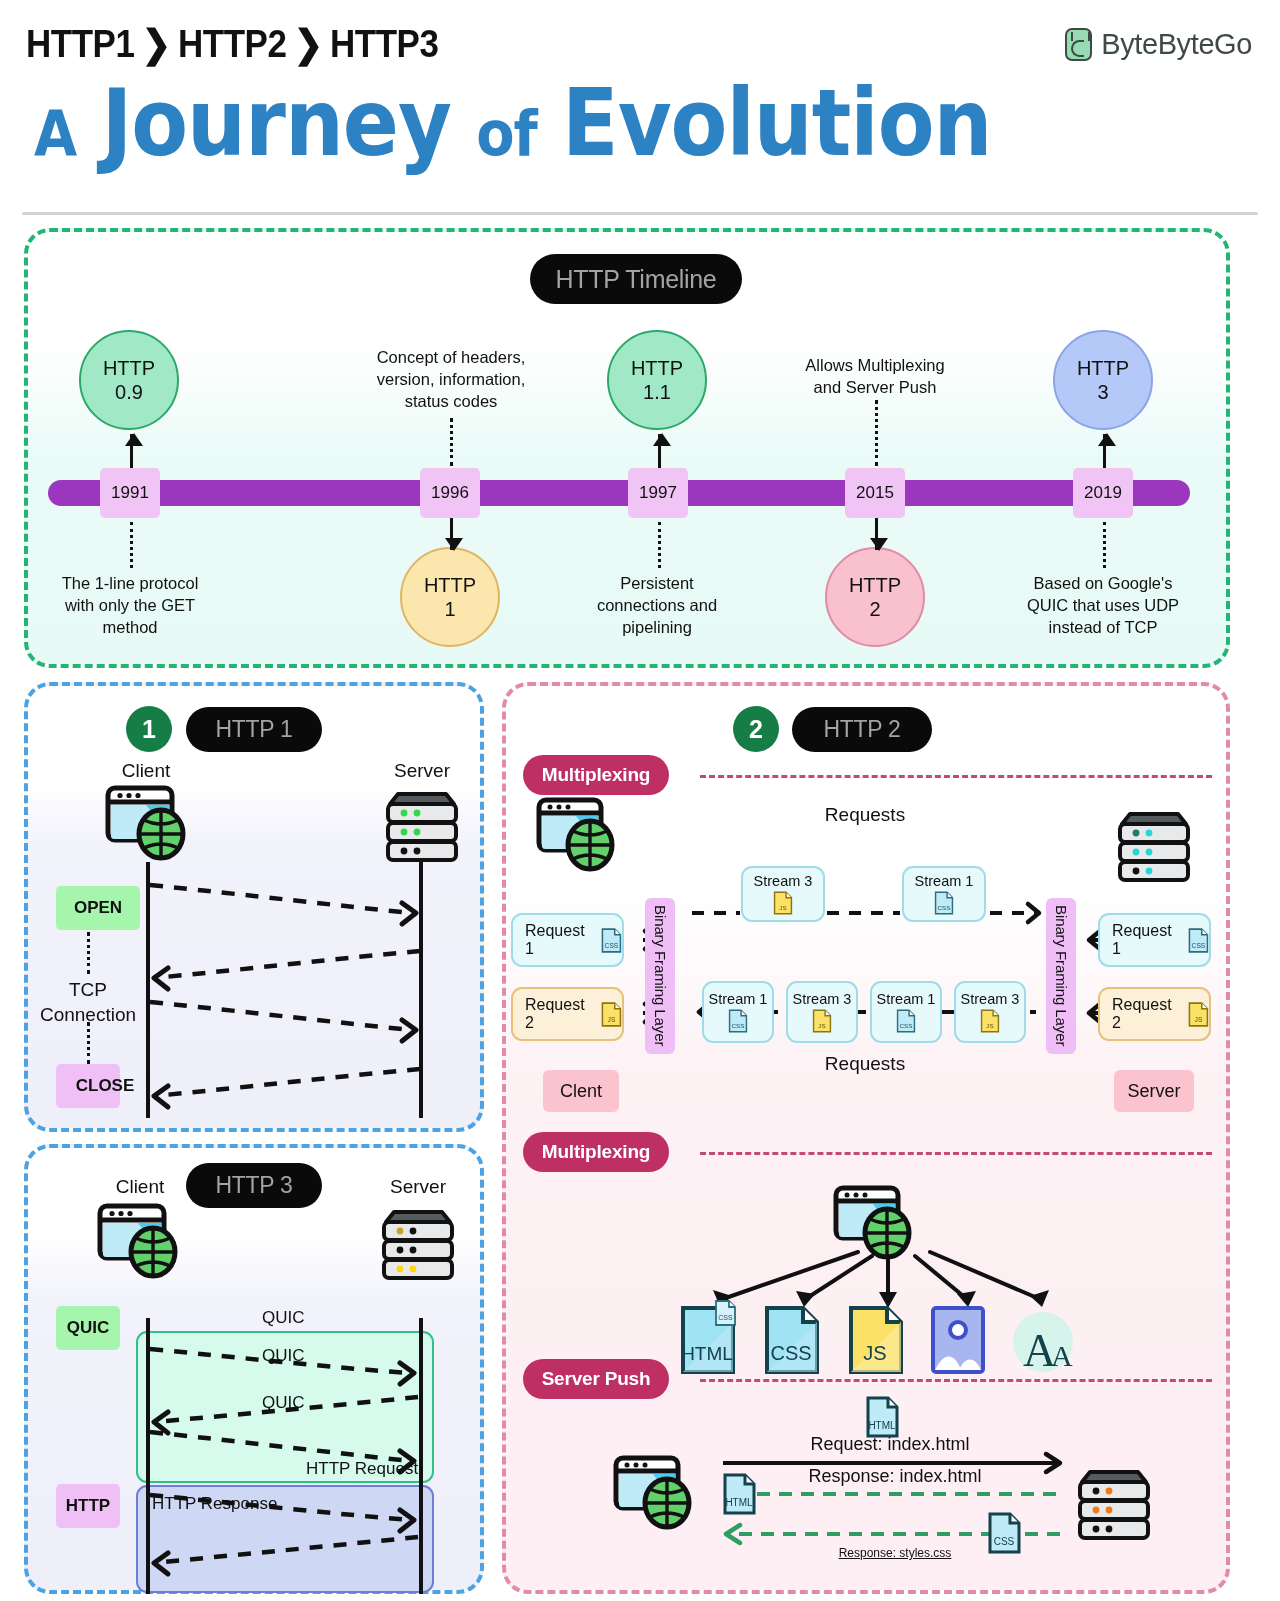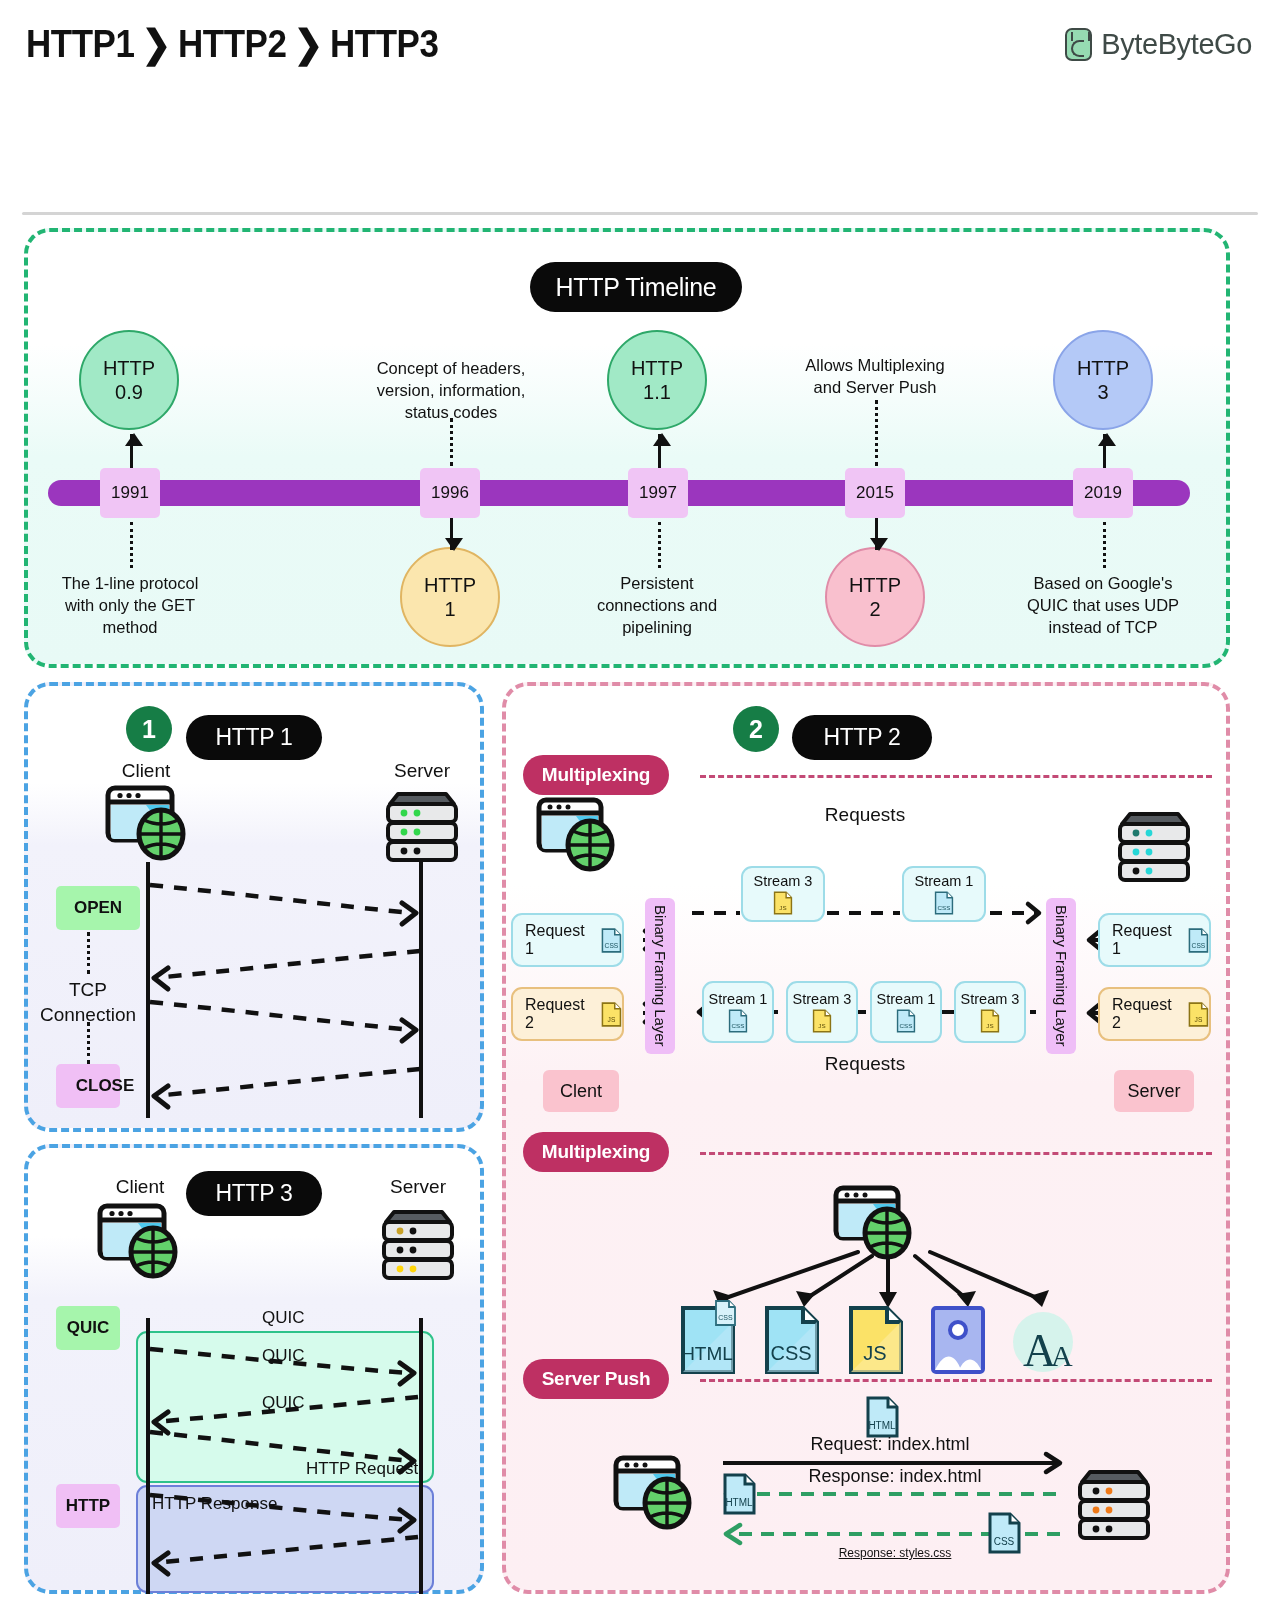--- a/index.html
+++ b/index.html
@@ -70,23 +70,23 @@
     background: linear-gradient(to bottom, #ffffff 0%, #ffffff 20%, #F2F2FB 34%, #EFEFFA 100%);
   }
   .panel-http2 {
     left: 502px; top: 682px; width: 728px; height: 912px;
     border: 4px dashed #E08CA8;
     background: linear-gradient(to bottom, #ffffff 0%, #ffffff 22%, #FDF1F4 44%, #FDEFF3 100%);
   }
 
   
   .pill-black {
-    position: absolute; background: #0A0A0A; color: #ffffff;
+    position: absolute; background: #0A0A0A; color: #a3a3a3;
     border-radius: 30px; display: flex; align-items: center; justify-content: center;
-    font-weight: 500; letter-spacing: -0.3px; margin-top: 8px;
+    font-weight: 500; letter-spacing: -0.3px;
   }
   .num-badge {
     position: absolute; border-radius: 50%; background: #167D46; color: #fff;
     display: flex; align-items: center; justify-content: center;
     font-weight: 700; font-size: 25px;
   }
   .pill-magenta {
     position: absolute; background: #BE3063; color: #fff;
     border-radius: 26px; display: flex; align-items: center; justify-content: center;
     font-size: 19px; font-weight: 700; letter-spacing: -0.2px;
@@ -183,20 +183,26 @@
 </style>
 </head>
 <body>
 
 <div id="page">
 
   <div class="hdr-kicker">
     <span>HTTP1</span><span class="chev">❯</span><span>HTTP2</span><span class="chev">❯</span><span>HTTP3</span>
   </div>
 
+  <div class="hdr-title">
+    <span class="sm">A</span>
+    <span class="big">Journey</span>
+    <span class="sm">of</span>
+    <span class="big">Evolution</span>
+  </div>
 
   <div class="brand">
     <div class="brand-mark"></div>
     <div class="brand-txt">ByteByteGo</div>
   </div>
   <div class="hdr-rule"></div>
 
   <div class="panel panel-timeline"></div>
 
   <div class="pill-black" style="left:530px; top:254px; width:212px; height:50px; font-size:25px;">HTTP Timeline</div>
@@ -207,21 +213,21 @@
   </div>
   <div class="tl-circle c-green" style="left:607px; top:330px;">
     <span>HTTP</span>
     <span>1.1</span>
   </div>
   <div class="tl-circle c-blue" style="left:1053px; top:330px;">
     <span>HTTP</span>
     <span>3</span>
   </div>
 
-  <div class="tl-note" style="left:350px; top:358px; width:202px; white-space:pre-line;">Concept of headers,
+  <div class="tl-note" style="left:350px; top:347px; width:202px; white-space:pre-line;">Concept of headers,
 version, information,
 status codes</div>
   <div class="tl-note" style="left:774px; top:355px; width:202px; white-space:pre-line;">Allows Multiplexing
 and Server Push</div>
 
   <div class="tl-circle c-yellow" style="left:400px; top:547px;">
     <span>HTTP</span>
     <span>1</span>
   </div>
   <div class="tl-circle c-pink" style="left:825px; top:547px;">

